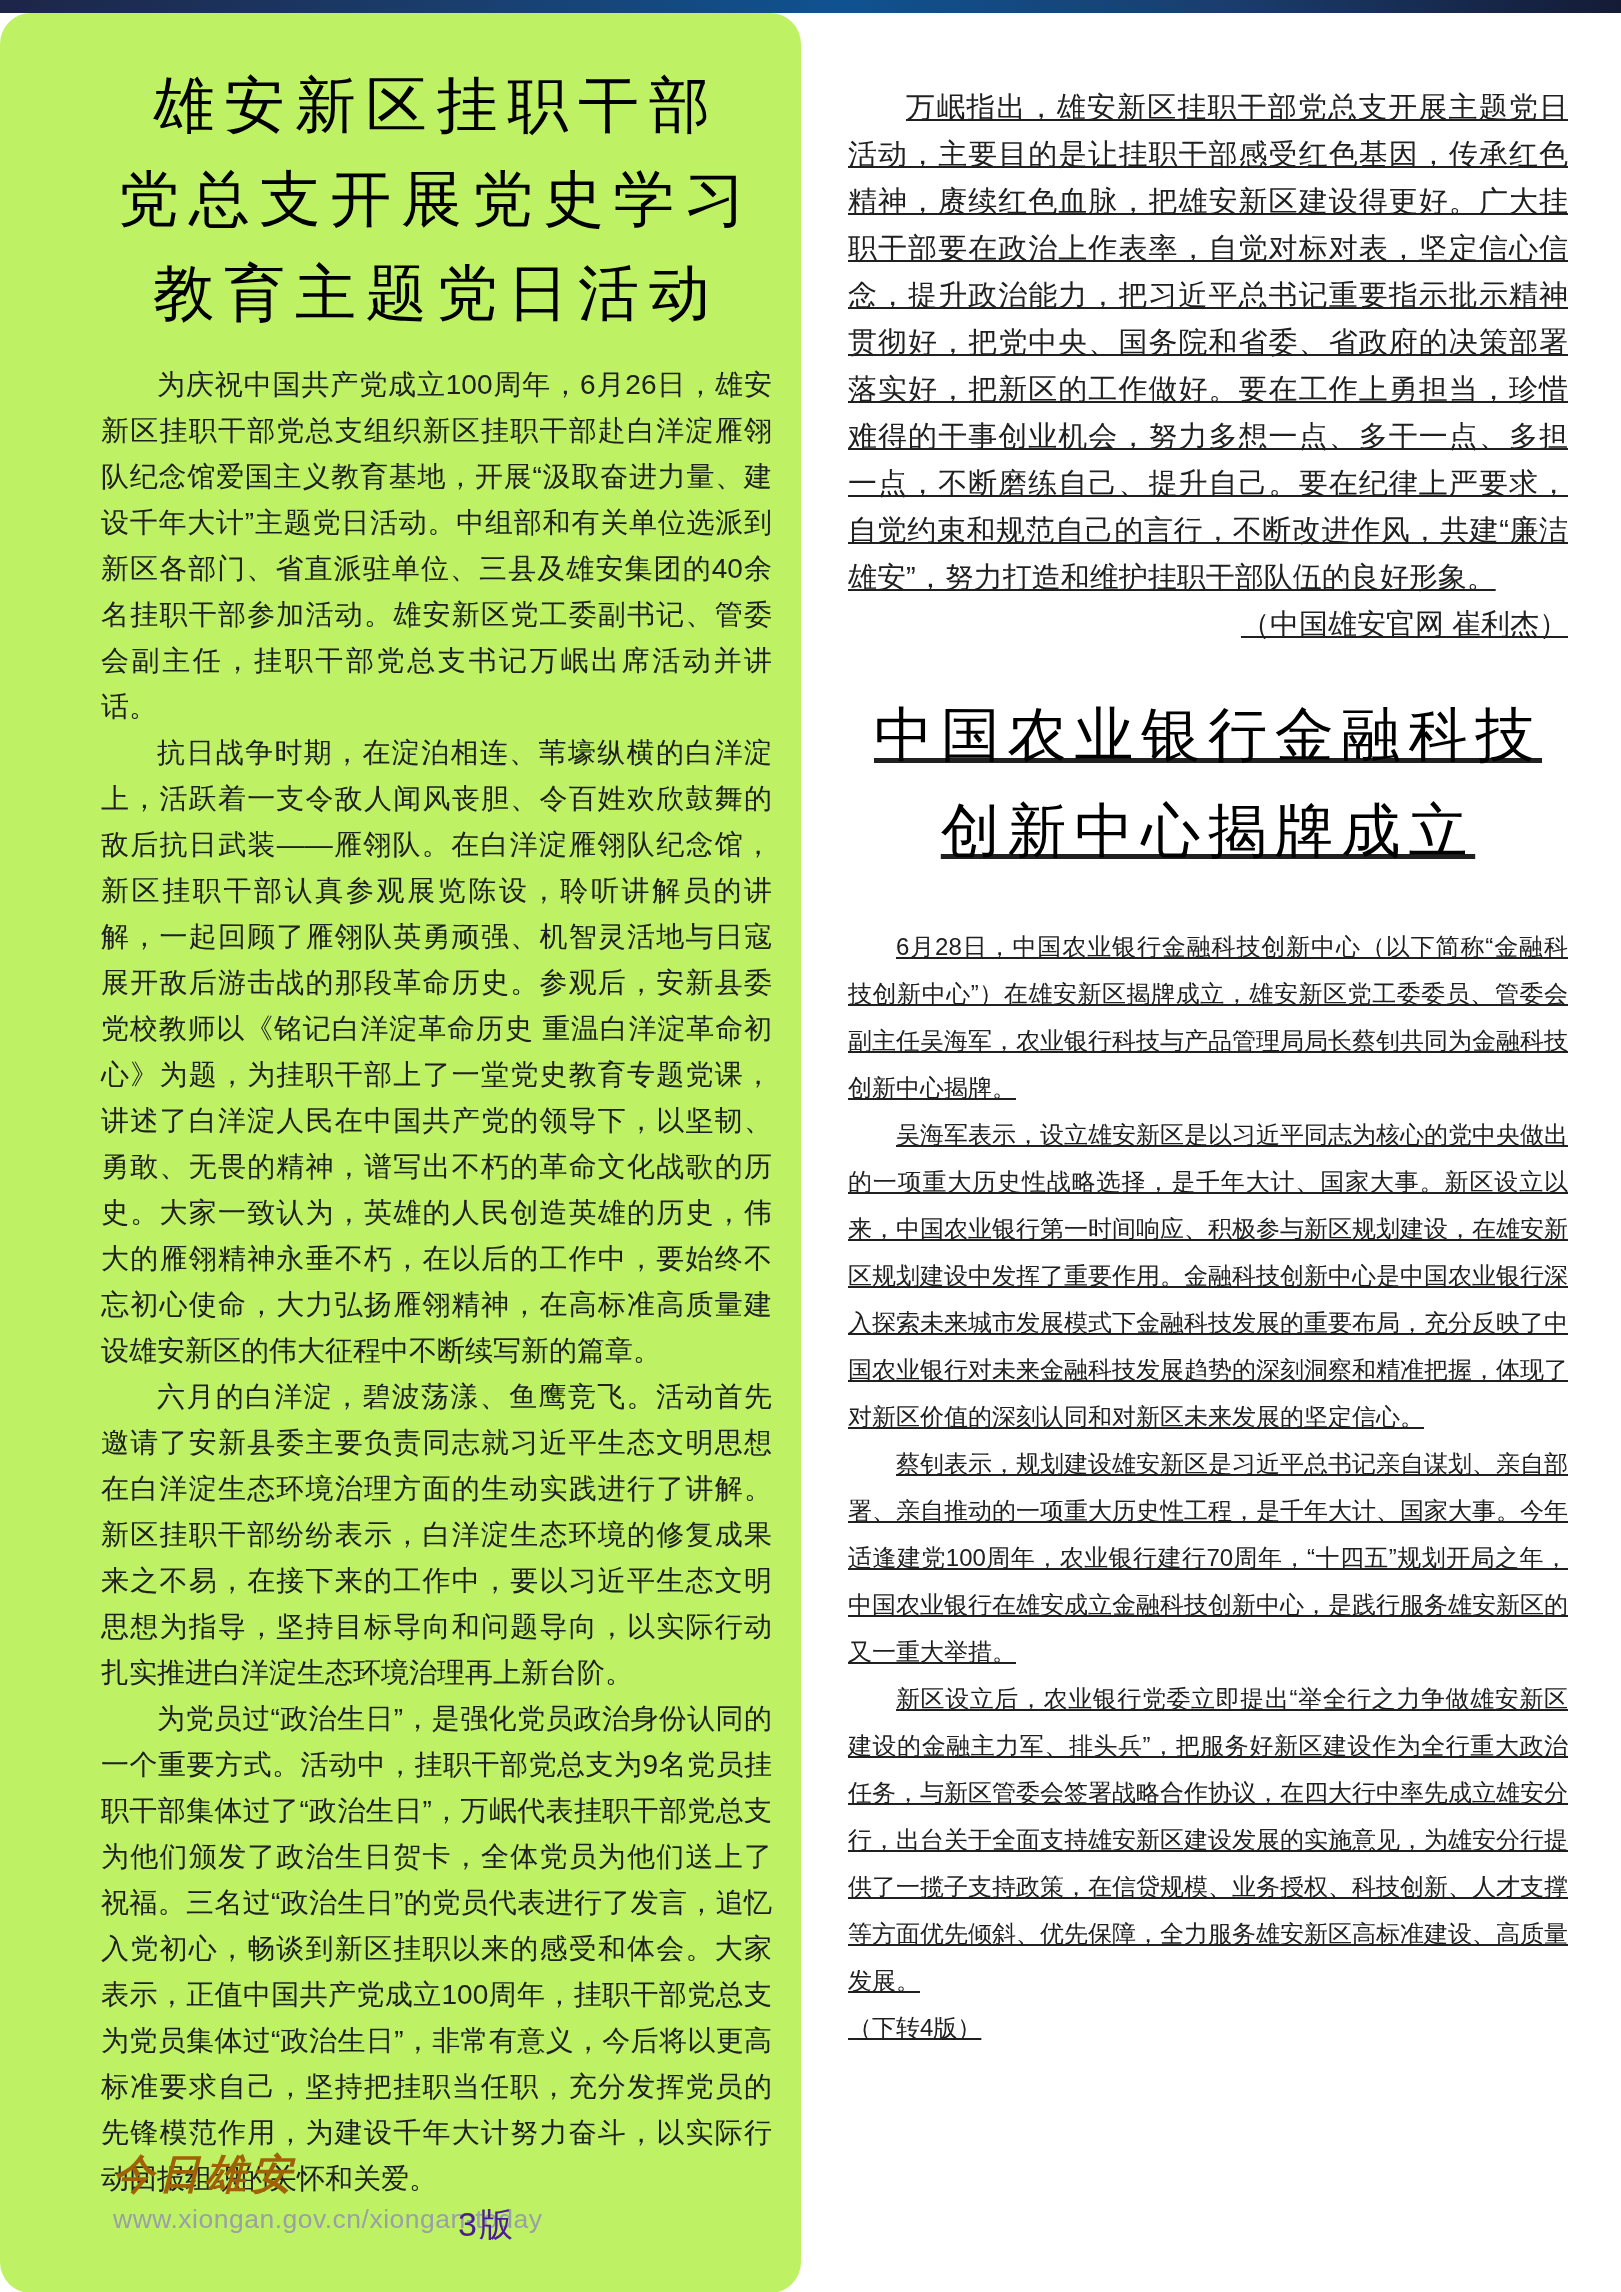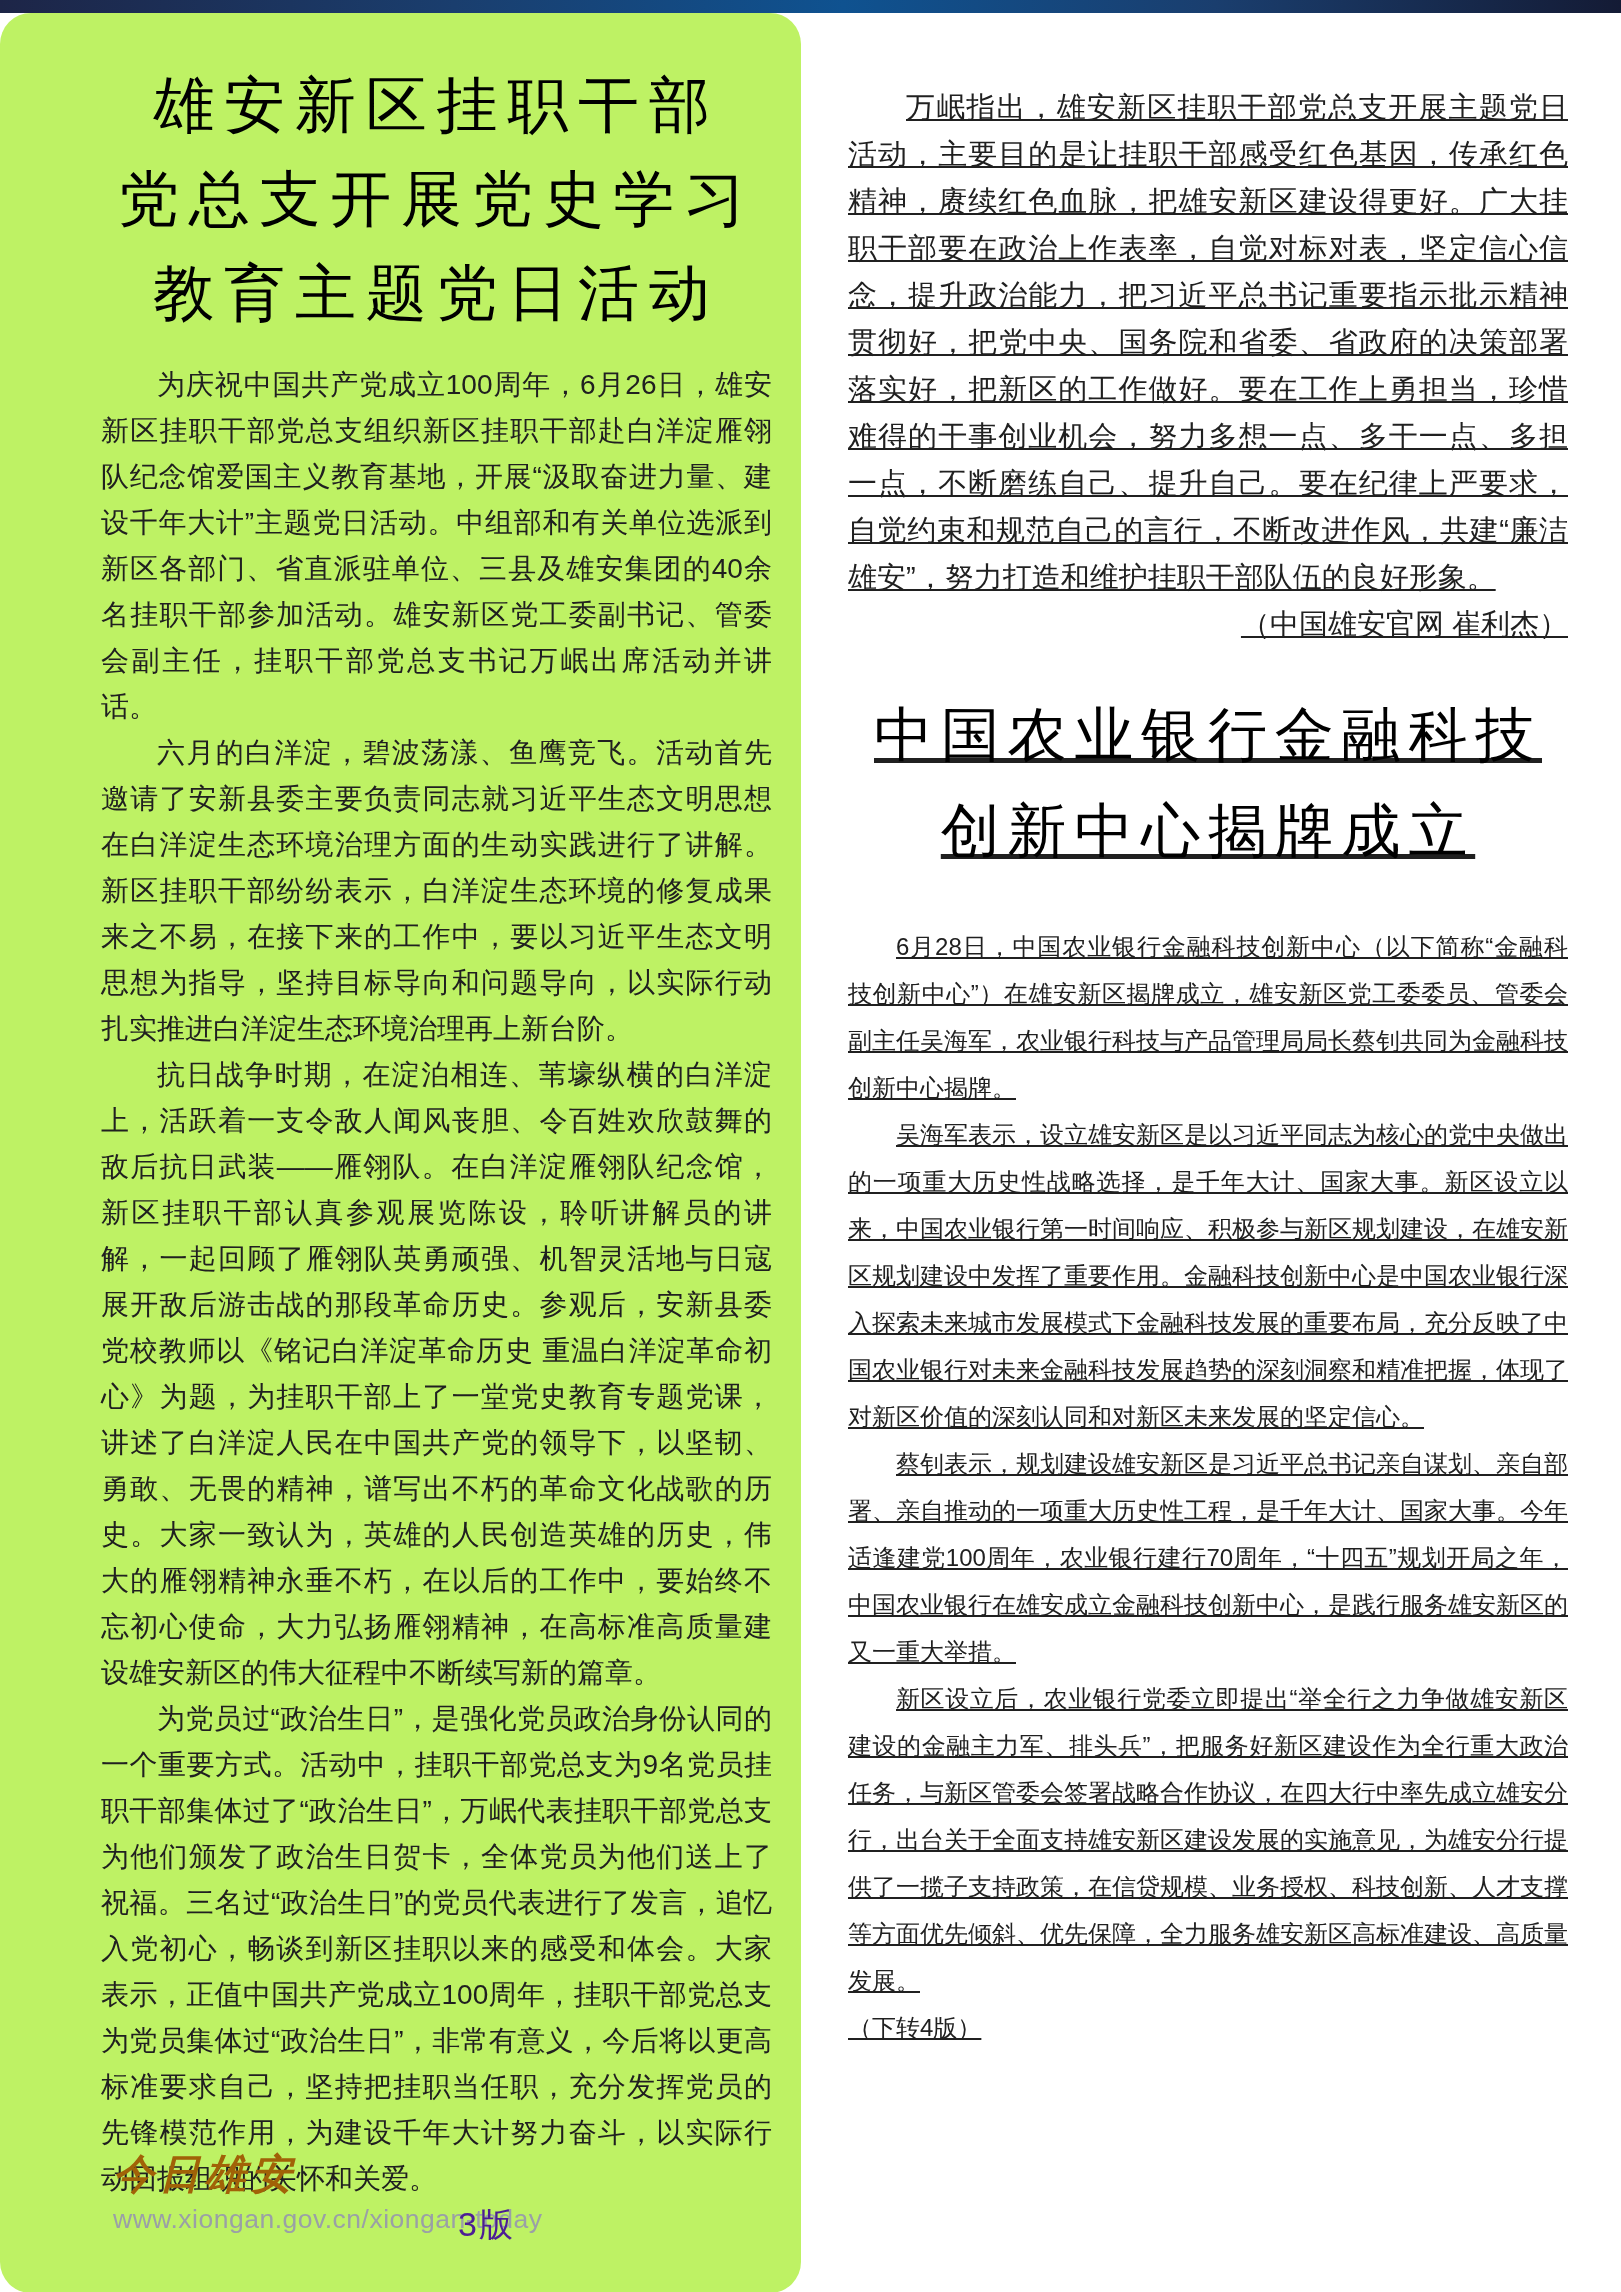--- a/index.html
+++ b/index.html
@@ -69,22 +69,22 @@
   <div class="topbar"></div>
 
   <div class="half-left">
     <div class="headline headline-1">
       <div>雄安新区挂职干部</div>
       <div>党总支开展党史学习</div>
       <div>教育主题党日活动</div>
     </div>
     <div class="bodytext body-left">
       <p>为庆祝中国共产党成立100周年，6月26日，雄安新区挂职干部党总支组织新区挂职干部赴白洋淀雁翎队纪念馆爱国主义教育基地，开展“汲取奋进力量、建设千年大计”主题党日活动。中组部和有关单位选派到新区各部门、省直派驻单位、三县及雄安集团的40余名挂职干部参加活动。雄安新区党工委副书记、管委会副主任，挂职干部党总支书记万岷出席活动并讲话。</p>
+      <p>抗日战争时期，在淀泊相连、苇壕纵横的白洋淀上，活跃着一支令敌人闻风丧胆、令百姓欢欣鼓舞的敌后抗日武装——雁翎队。在白洋淀雁翎队纪念馆，新区挂职干部认真参观展览陈设，聆听讲解员的讲解，一起回顾了雁翎队英勇顽强、机智灵活地与日寇展开敌后游击战的那段革命历史。参观后，安新县委党校教师以《铭记白洋淀革命历史 重温白洋淀革命初心》为题，为挂职干部上了一堂党史教育专题党课，讲述了白洋淀人民在中国共产党的领导下，以坚韧、勇敢、无畏的精神，谱写出不朽的革命文化战歌的历史。大家一致认为，英雄的人民创造英雄的历史，伟大的雁翎精神永垂不朽，在以后的工作中，要始终不忘初心使命，大力弘扬雁翎精神，在高标准高质量建设雄安新区的伟大征程中不断续写新的篇章。</p>
       <p>六月的白洋淀，碧波荡漾、鱼鹰竞飞。活动首先邀请了安新县委主要负责同志就习近平生态文明思想在白洋淀生态环境治理方面的生动实践进行了讲解。新区挂职干部纷纷表示，白洋淀生态环境的修复成果来之不易，在接下来的工作中，要以习近平生态文明思想为指导，坚持目标导向和问题导向，以实际行动扎实推进白洋淀生态环境治理再上新台阶。</p>
-      <p>抗日战争时期，在淀泊相连、苇壕纵横的白洋淀上，活跃着一支令敌人闻风丧胆、令百姓欢欣鼓舞的敌后抗日武装——雁翎队。在白洋淀雁翎队纪念馆，新区挂职干部认真参观展览陈设，聆听讲解员的讲解，一起回顾了雁翎队英勇顽强、机智灵活地与日寇展开敌后游击战的那段革命历史。参观后，安新县委党校教师以《铭记白洋淀革命历史 重温白洋淀革命初心》为题，为挂职干部上了一堂党史教育专题党课，讲述了白洋淀人民在中国共产党的领导下，以坚韧、勇敢、无畏的精神，谱写出不朽的革命文化战歌的历史。大家一致认为，英雄的人民创造英雄的历史，伟大的雁翎精神永垂不朽，在以后的工作中，要始终不忘初心使命，大力弘扬雁翎精神，在高标准高质量建设雄安新区的伟大征程中不断续写新的篇章。</p>
       <p>为党员过“政治生日”，是强化党员政治身份认同的一个重要方式。活动中，挂职干部党总支为9名党员挂职干部集体过了“政治生日”，万岷代表挂职干部党总支为他们颁发了政治生日贺卡，全体党员为他们送上了祝福。三名过“政治生日”的党员代表进行了发言，追忆入党初心，畅谈到新区挂职以来的感受和体会。大家表示，正值中国共产党成立100周年，挂职干部党总支为党员集体过“政治生日”，非常有意义，今后将以更高标准要求自己，坚持把挂职当任职，充分发挥党员的先锋模范作用，为建设千年大计努力奋斗，以实际行动回报组织的关怀和关爱。</p>
     </div>
   </div>
 
   <div class="half-right">
     <div class="bodytext">
       <p style="font-size:29px;line-height:47px;">万岷指出，雄安新区挂职干部党总支开展主题党日活动，主要目的是让挂职干部感受红色基因，传承红色精神，赓续红色血脉，把雄安新区建设得更好。广大挂职干部要在政治上作表率，自觉对标对表，坚定信心信念，提升政治能力，把习近平总书记重要指示批示精神贯彻好，把党中央、国务院和省委、省政府的决策部署落实好，把新区的工作做好。要在工作上勇担当，珍惜难得的干事创业机会，努力多想一点、多干一点、多担一点，不断磨练自己、提升自己。要在纪律上严要求，自觉约束和规范自己的言行，不断改进作风，共建“廉洁雄安”，努力打造和维护挂职干部队伍的良好形象。</p>
     </div>
     <p class="byline">（中国雄安官网 崔利杰）</p>
 

